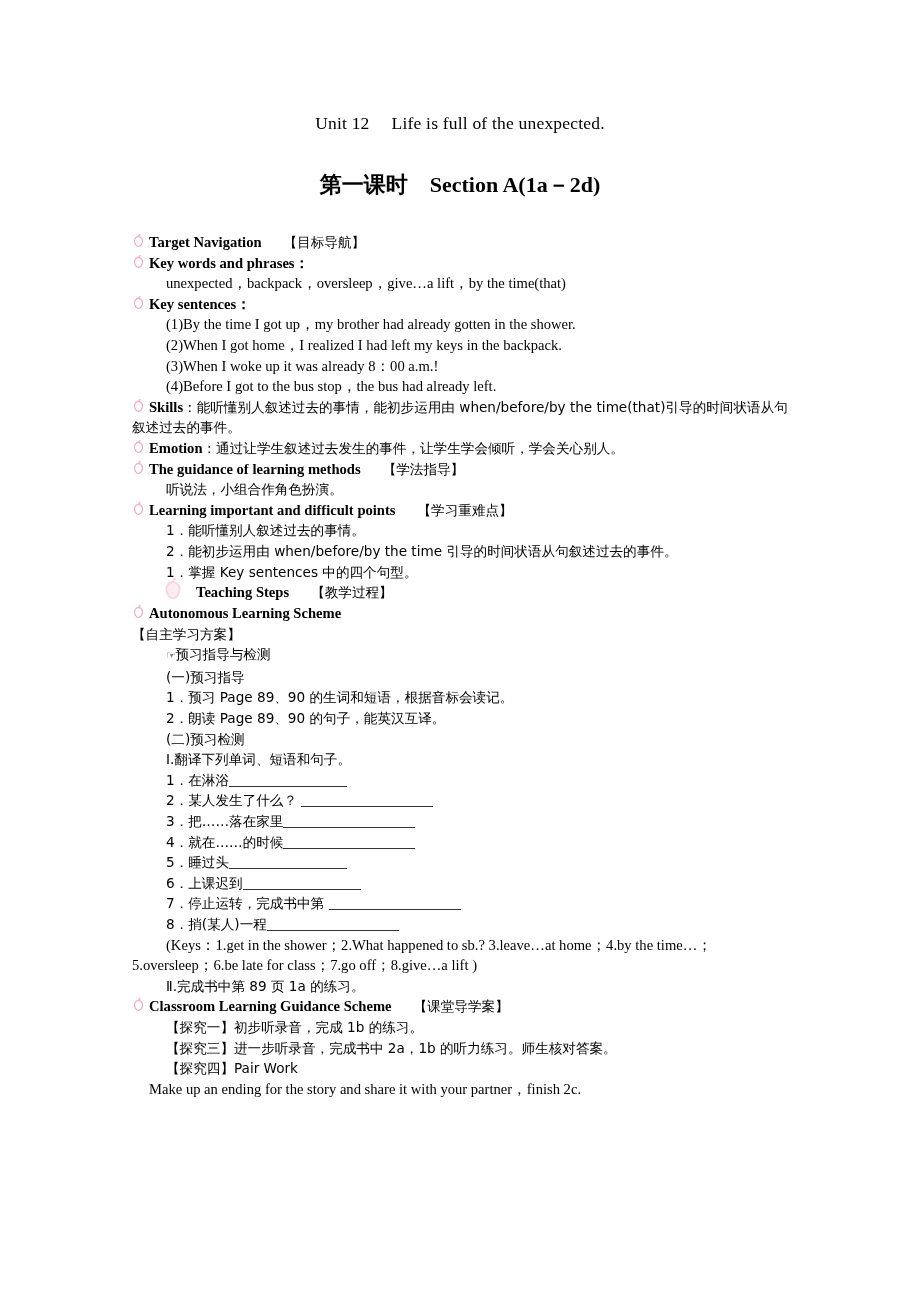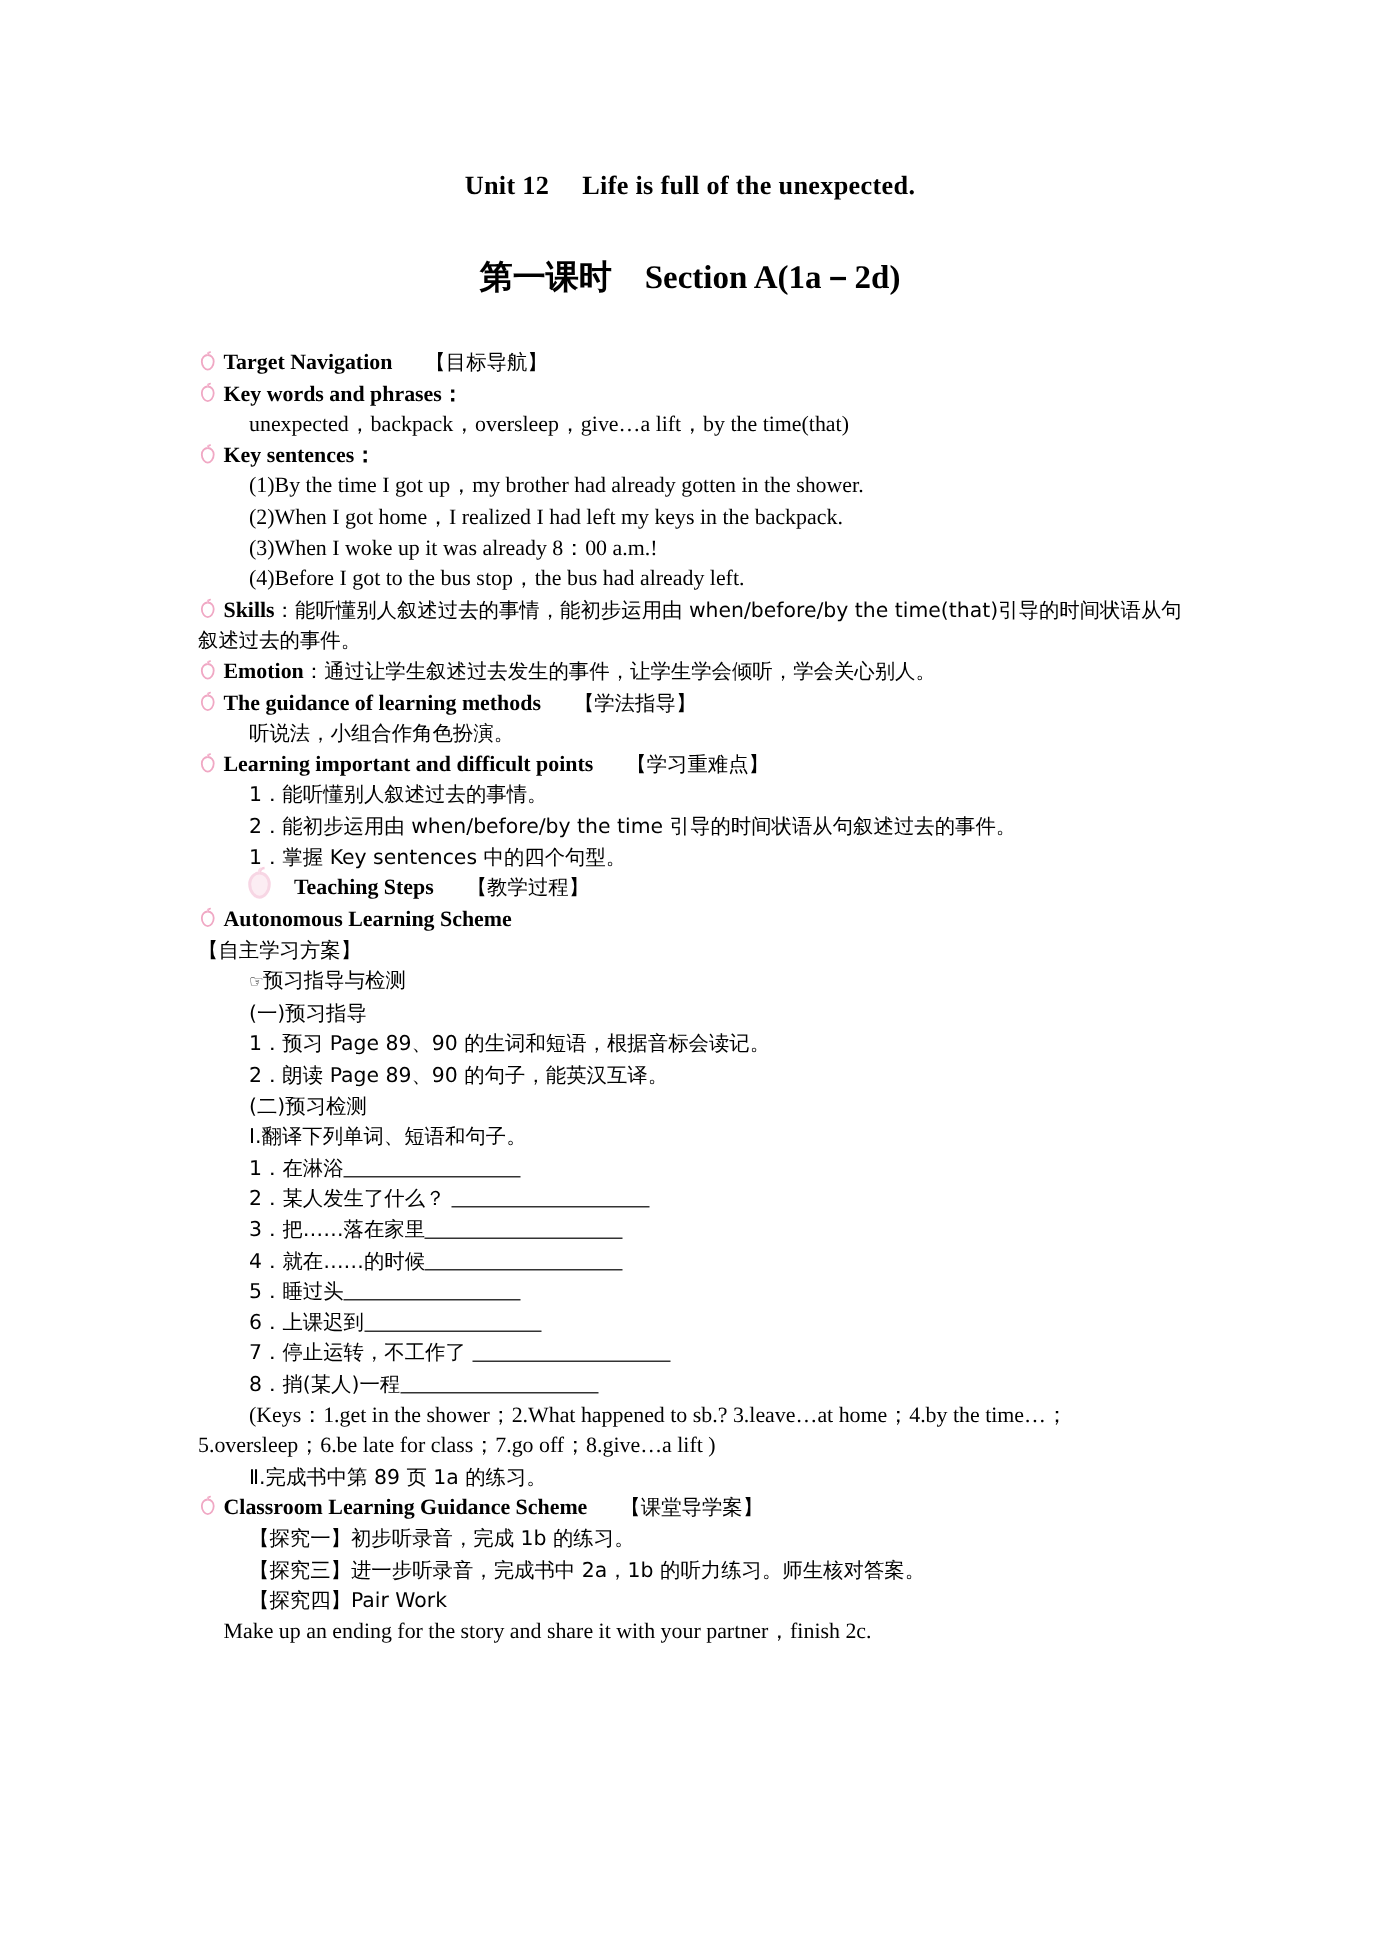--- a/index.html
+++ b/index.html
@@ -17,21 +17,21 @@
   }
   .page {
     position: relative;
     width: 920px;
     height: 1302px;
     padding: 0;
   }
   
   .doc-title {
     text-align: center;
-    font-weight: bold;
+    font-weight: normal;
     font-size: 17.5px;
     letter-spacing: 0.2px;
     margin: 0;
     padding-top: 113px;
   }
   .doc-subtitle {
     text-align: center;
     font-weight: bold;
     font-size: 22px;
     margin: 0;
@@ -244,21 +244,21 @@
     <div class="ln ind2">
       <span class="cn">4．</span><span class="cn">就在……的时候</span><span class="blank b-m"></span>
     </div>
     <div class="ln ind2">
       <span class="cn">5．</span><span class="cn">睡过头</span><span class="blank b-s"></span>
     </div>
     <div class="ln ind2">
       <span class="cn">6．</span><span class="cn">上课迟到</span><span class="blank b-s"></span>
     </div>
     <div class="ln ind2">
-      <span class="cn">7．</span><span class="cn">停止运转，不工作了 </span><span class="blank b-m"></span>
+      <span class="cn">7．</span><span class="cn">停止运转，完成书中第 </span><span class="blank b-m"></span>
     </div>
     <div class="ln ind2">
       <span class="cn">8．</span><span class="cn">捎(某人)一程</span><span class="blank b-m"></span>
     </div>
 
     <div class="ln ind2">(Keys：1.get in the shower；2.What happened to sb.? 3.leave…at home；4.by the time…；</div>
     <div class="ln" style="padding-left:0;">5.oversleep；6.be late for class；7.go off；8.give…a lift )</div>
     <div class="ln ind2 cn">Ⅱ.完成书中第 89 页 1a 的练习。</div>
 
     <div class="hrow">

